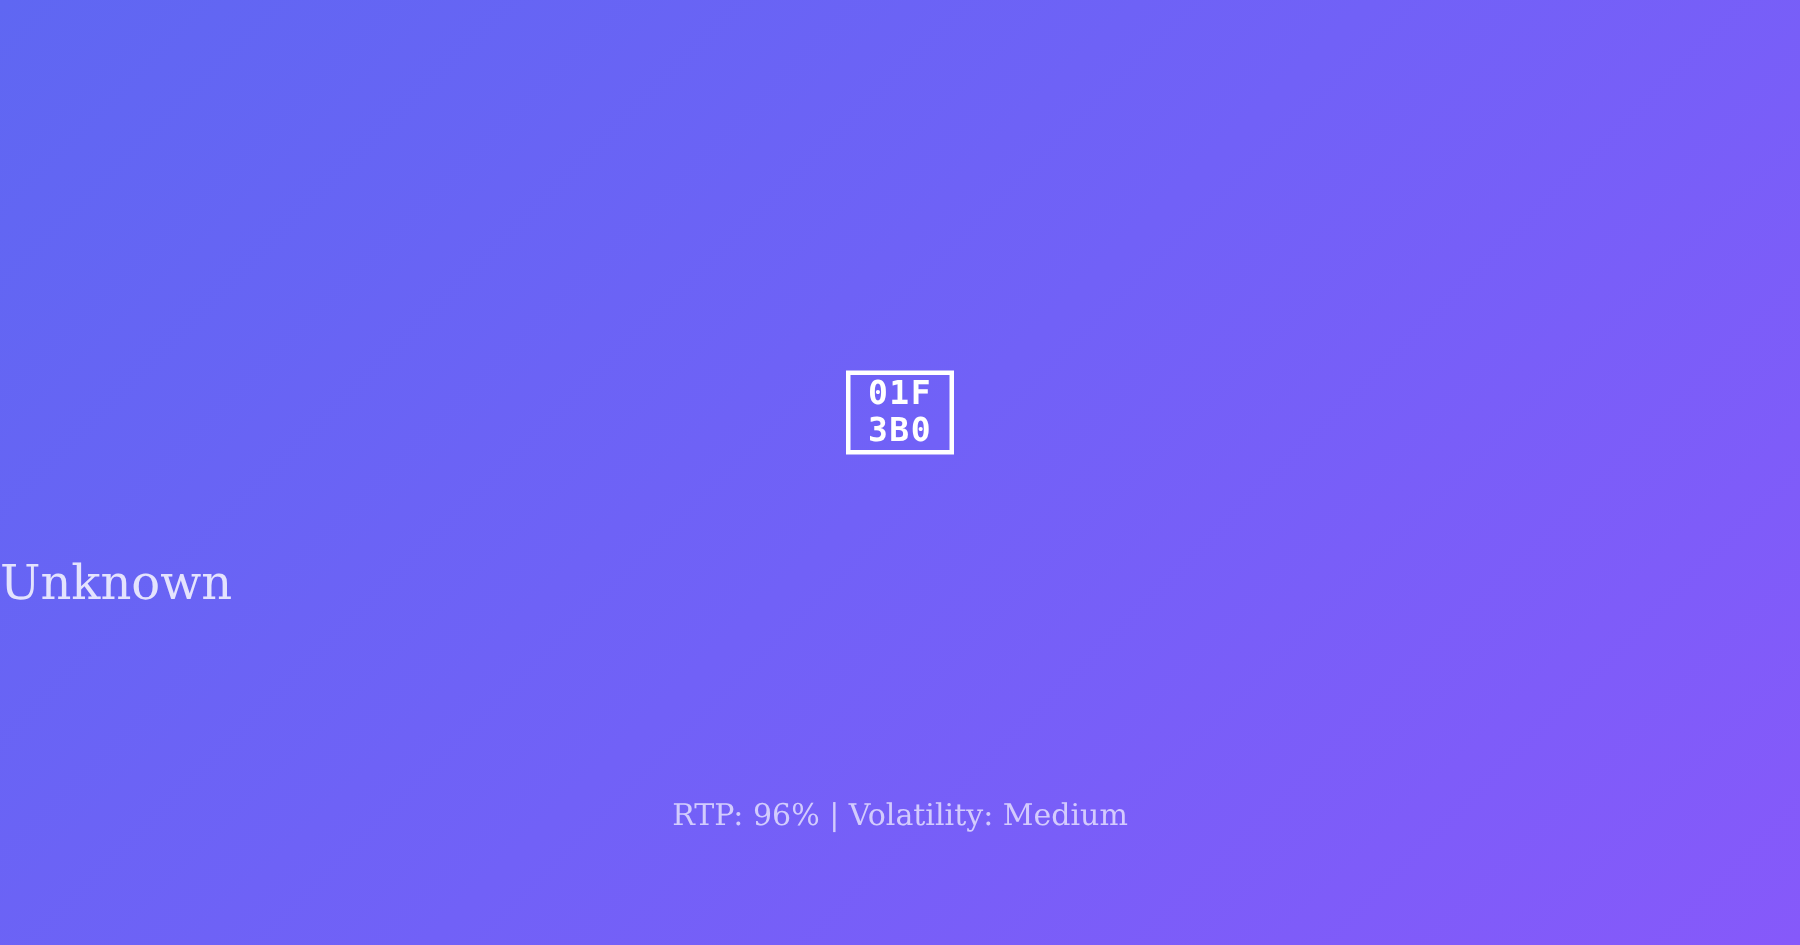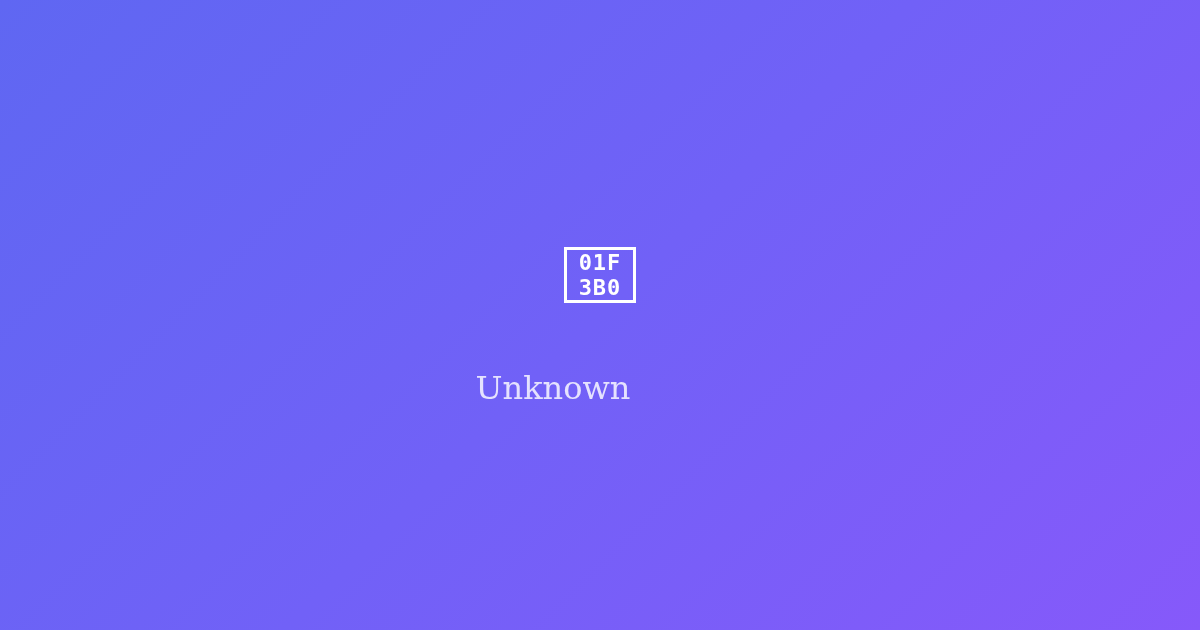--- a/index.html
+++ b/index.html
@@ -74,21 +74,21 @@
   .tofu-glyph .tofu-line {
     display: block;
   }
 
   
   .provider {
     position: absolute;
     top: 368px;
     left: 0;
     width: 1106px;
-    text-align: center;
+    text-align: left;
     font-family: "DejaVu Serif", "Liberation Serif", serif;
     font-weight: normal;
     font-size: 32px;
     line-height: 40px;
     color: rgba(255, 255, 255, 0.82);
   }
 
   
   .stats {
     position: absolute;
@@ -113,14 +113,15 @@
     <span class="tofu-glyph">
       <span class="tofu-line">01F</span>
       <span class="tofu-line">3B0</span>
     </span>
 
 
   </div>
 
   <div class="provider">Unknown</div>
 
+  <div class="stats">RTP: 96% | Volatility: Medium</div>
 
 </div>
 
 </body></html>

